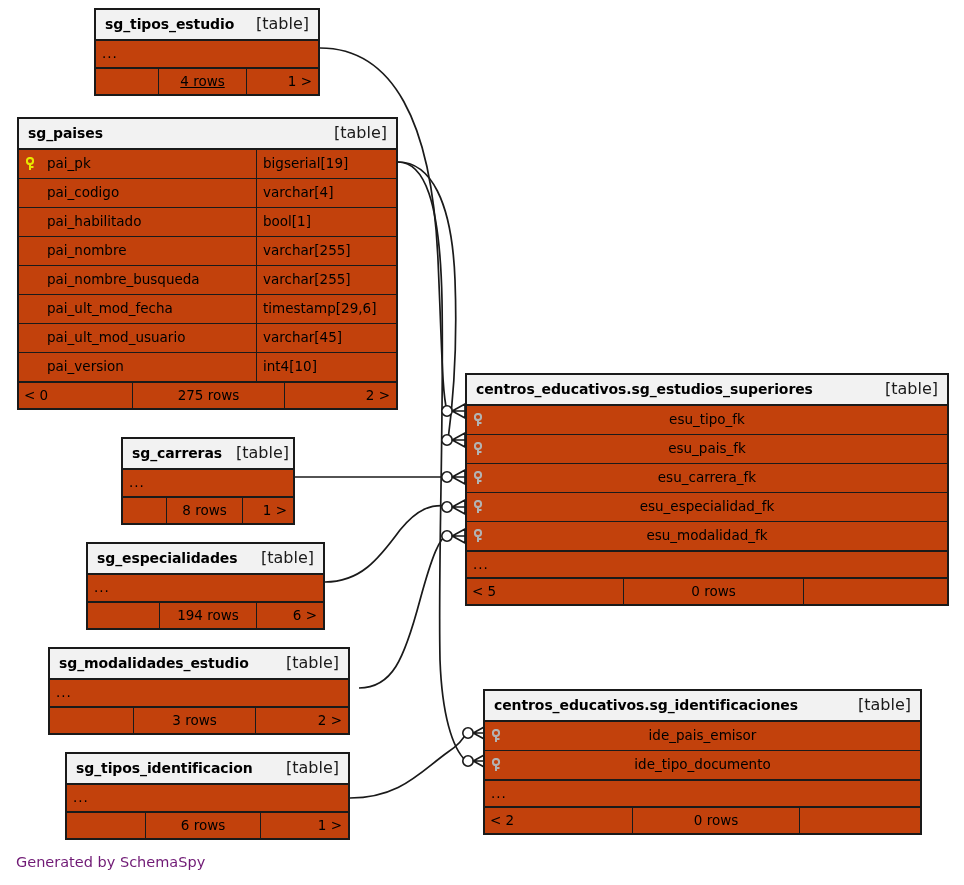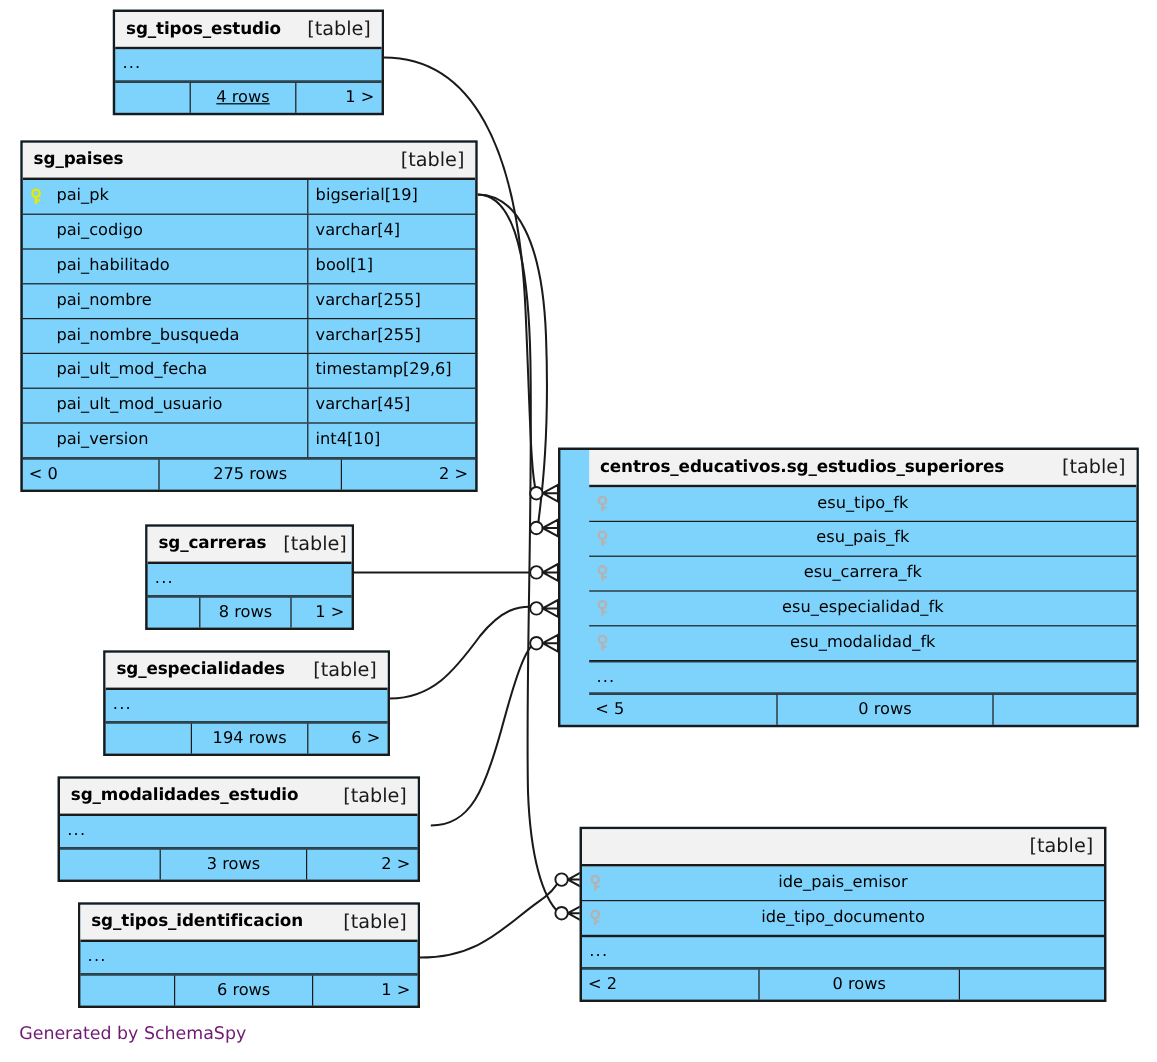--- a/index.html
+++ b/index.html
@@ -9,21 +9,21 @@
     font-family:"DejaVu Sans","Liberation Sans",sans-serif;
     color:#000000;
     -webkit-font-smoothing:antialiased;
   }
   #canvas{position:absolute;inset:0;width:964px;height:885px;}
   #edges{position:absolute;left:0;top:0;width:964px;height:885px;pointer-events:none;}
 
   
   .tbl{
     position:absolute;
-    background:#7dd3fc;
+    background:#c2410c;
     border:2px solid #1a1a1a;
     box-sizing:border-box;
     font-size:13.5px;
     line-height:1;
   }
   .tbl-head{
     display:flex;align-items:center;justify-content:space-between;
     background:#f2f2f2;
     border-bottom:2px solid #1a1a1a;
     padding:6px 9px 7px 9px;
@@ -255,21 +255,21 @@
       <span class="tbl-kind">[table]</span>
     </div>
     <div class="ellipsis-row">...</div>
     <div class="foot">
       <div class="f-left" style="width:79px;"></div>
       <div class="f-mid" style="width:115px;">6 rows</div>
       <div class="f-right" style="flex:1 1 auto;">1 &gt;</div>
     </div>
   </div>
 
-  <div class="tbl" style="left:465px;top:373px;width:484px;padding-left:24px;">
+  <div class="tbl" style="left:465px;top:373px;width:484px;">
     <div class="tbl-head centered">
       <span class="tbl-name">centros_educativos.sg_estudios_superiores</span>
       <span class="tbl-kind">[table]</span>
     </div>
 
     <div class="col">
       <span class="col-key">
         <svg class="key-svg" width="12" height="14" viewBox="0 0 12 14">
             <circle cx="4" cy="4" r="3.1" fill="none" stroke="#b3b3b3" stroke-width="2"></circle>
             <path d="M4,7 L4,13 M4,10 L7.5,10" stroke="#b3b3b3" stroke-width="2" fill="none"></path>
@@ -322,20 +322,21 @@
     <div class="ellipsis-row" style="border-top:1.6px solid #1a1a1a;">...</div>
     <div class="foot">
       <div class="f-left" style="width:157px;">&lt; 5</div>
       <div class="f-mid" style="width:180px;">0 rows</div>
       <div class="f-right" style="flex:1 1 auto;"></div>
     </div>
   </div>
 
   <div class="tbl" style="left:483px;top:689px;width:439px;">
     <div class="tbl-head centered">
+      <span class="tbl-name">centros_educativos.sg_identificaciones</span>
       <span class="tbl-kind">[table]</span>
     </div>
 
     <div class="col">
       <span class="col-key">
         <svg class="key-svg" width="12" height="14" viewBox="0 0 12 14">
             <circle cx="4" cy="4" r="3.1" fill="none" stroke="#b3b3b3" stroke-width="2"></circle>
             <path d="M4,7 L4,13 M4,10 L7.5,10" stroke="#b3b3b3" stroke-width="2" fill="none"></path>
           </svg>
       </span>

